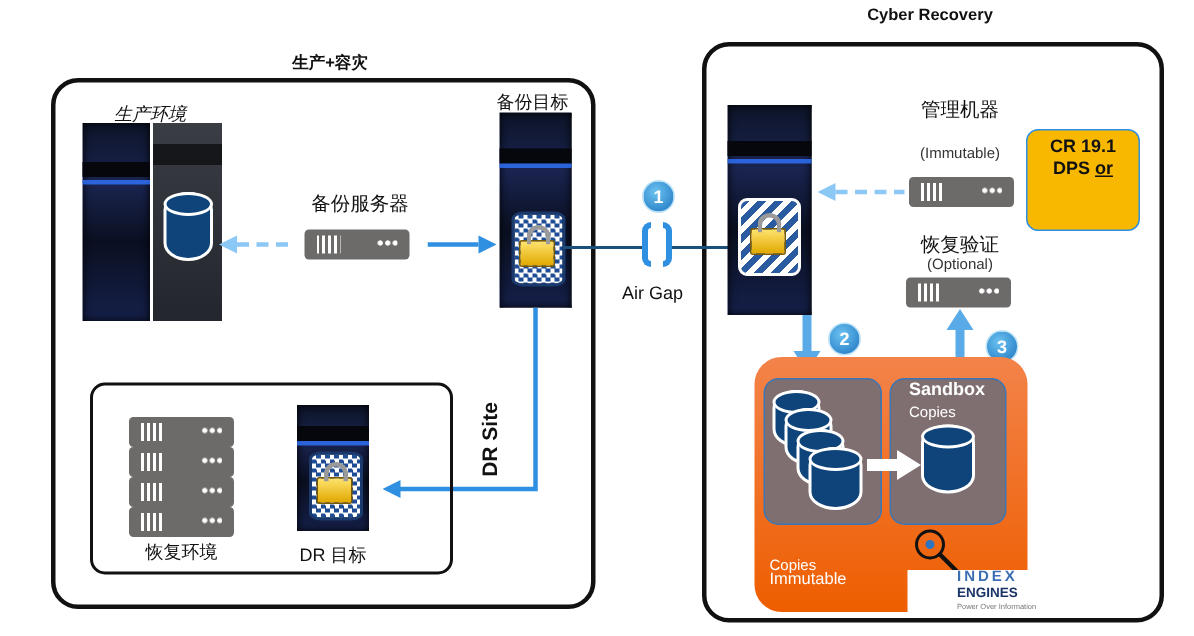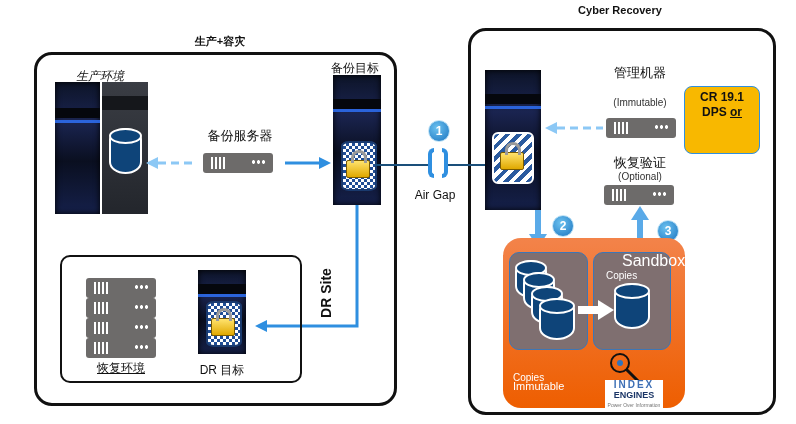--- a/index.html
+++ b/index.html
@@ -99,21 +99,21 @@
     <div class="dots"></div>
   </div>
 <div class="server" style="left:86px;top:318px;">
     <div class="bars"></div>
     <div class="dots"></div>
   </div>
 <div class="server" style="left:86px;top:338px;">
     <div class="bars"></div>
     <div class="dots"></div>
   </div>
-<div class="lbl" style="left:86px;top:360px;width:70px;text-decoration:underline;">恢复环境</div>
+<div class="lbl" style="left:86px;top:360px;width:70px;">恢复环境</div>
 <div class="rack" style="left:198px;top:270px;width:48px;height:84px;">
   <div class="band" style="top:14px;"></div>
     <div class="stripe" style="top:24px;"></div>
 </div>
 <div class="vault" style="left:206px;top:301px;width:32px;height:42px;"></div>
 <div class="lock" style="left:211px;top:318px;"></div>
 <div class="lbl" style="left:190px;top:362px;width:64px;">DR 目标</div>
 
 <div class="rack" style="left:485px;top:70px;width:56px;height:140px;">
   <div class="band" style="top:24px;"></div>
@@ -161,27 +161,27 @@
 <div class="abs" style="left:593px;top:252px;width:76px;height:96px;background:#7f6f70;border:1.5px solid #3d76b5;border-radius:10px;"></div>
 <div class="cyl" style="left:515px;top:260px;width:32px;height:38px;"></div>
 <div class="cyl" style="left:523px;top:272px;width:32px;height:38px;"></div>
 <div class="cyl" style="left:531px;top:286px;width:32px;height:38px;"></div>
 <div class="cyl" style="left:539px;top:298px;width:36px;height:42px;"></div>
 <svg class="abs" style="left:578px;top:300px;" width="36" height="20">
     <rect x="0" y="6" width="20" height="8" fill="#fff"></rect>
     <polygon points="36,10 20,0 20,20" fill="#fff"></polygon>
   </svg>
 <div class="cyl" style="left:614px;top:283px;width:36px;height:46px;"></div>
-<div class="lbl" style="left:622px;top:252px;width:40px;color:#fff;font-size:16px;text-align:left;">Sandbox</div>
+<div class="lbl" style="left:606px;top:252px;width:40px;color:#fff;font-size:12px;text-align:left;font-weight:bold;">Sandbox</div>
 <div class="lbl" style="left:606px;top:270px;width:40px;color:#fff;font-size:10px;text-align:left;">Copies</div>
 <div class="lbl" style="left:513px;top:354px;width:60px;color:#fff;font-size:11px;text-align:left;margin-top:26px;">Immutable</div>
 <div class="lbl" style="left:513px;top:372px;width:60px;color:#fff;font-size:10px;text-align:left;">Copies</div>
 
 <svg class="abs" style="left:606px;top:351px;" width="40" height="32">
     <circle cx="14" cy="12" r="9" fill="none" stroke="#111" stroke-width="2"></circle>
     <circle cx="14" cy="12" r="3" fill="#2f74c0"></circle>
     <line x1="20" y1="18" x2="32" y2="30" stroke="#111" stroke-width="3"></line>
   </svg>
-<div class="abs" style="left:605px;top:380px;width:58px;height:28px;background:#fff;text-align:center;line-height:10px;">
+<div class="abs" style="left:605px;top:380px;width:58px;height:28px;background:#fff;text-align:left;line-height:10px;padding-left:33px;">
   <div style="color:#3d6fb5;font-weight:bold;font-size:10px;letter-spacing:2px;">INDEX</div>
   <div style="color:#1a3566;font-weight:bold;font-size:9px;">ENGINES</div>
   <div style="color:#777;font-size:5px;">Power Over Information</div>
 </div>
 
 </body></html>

